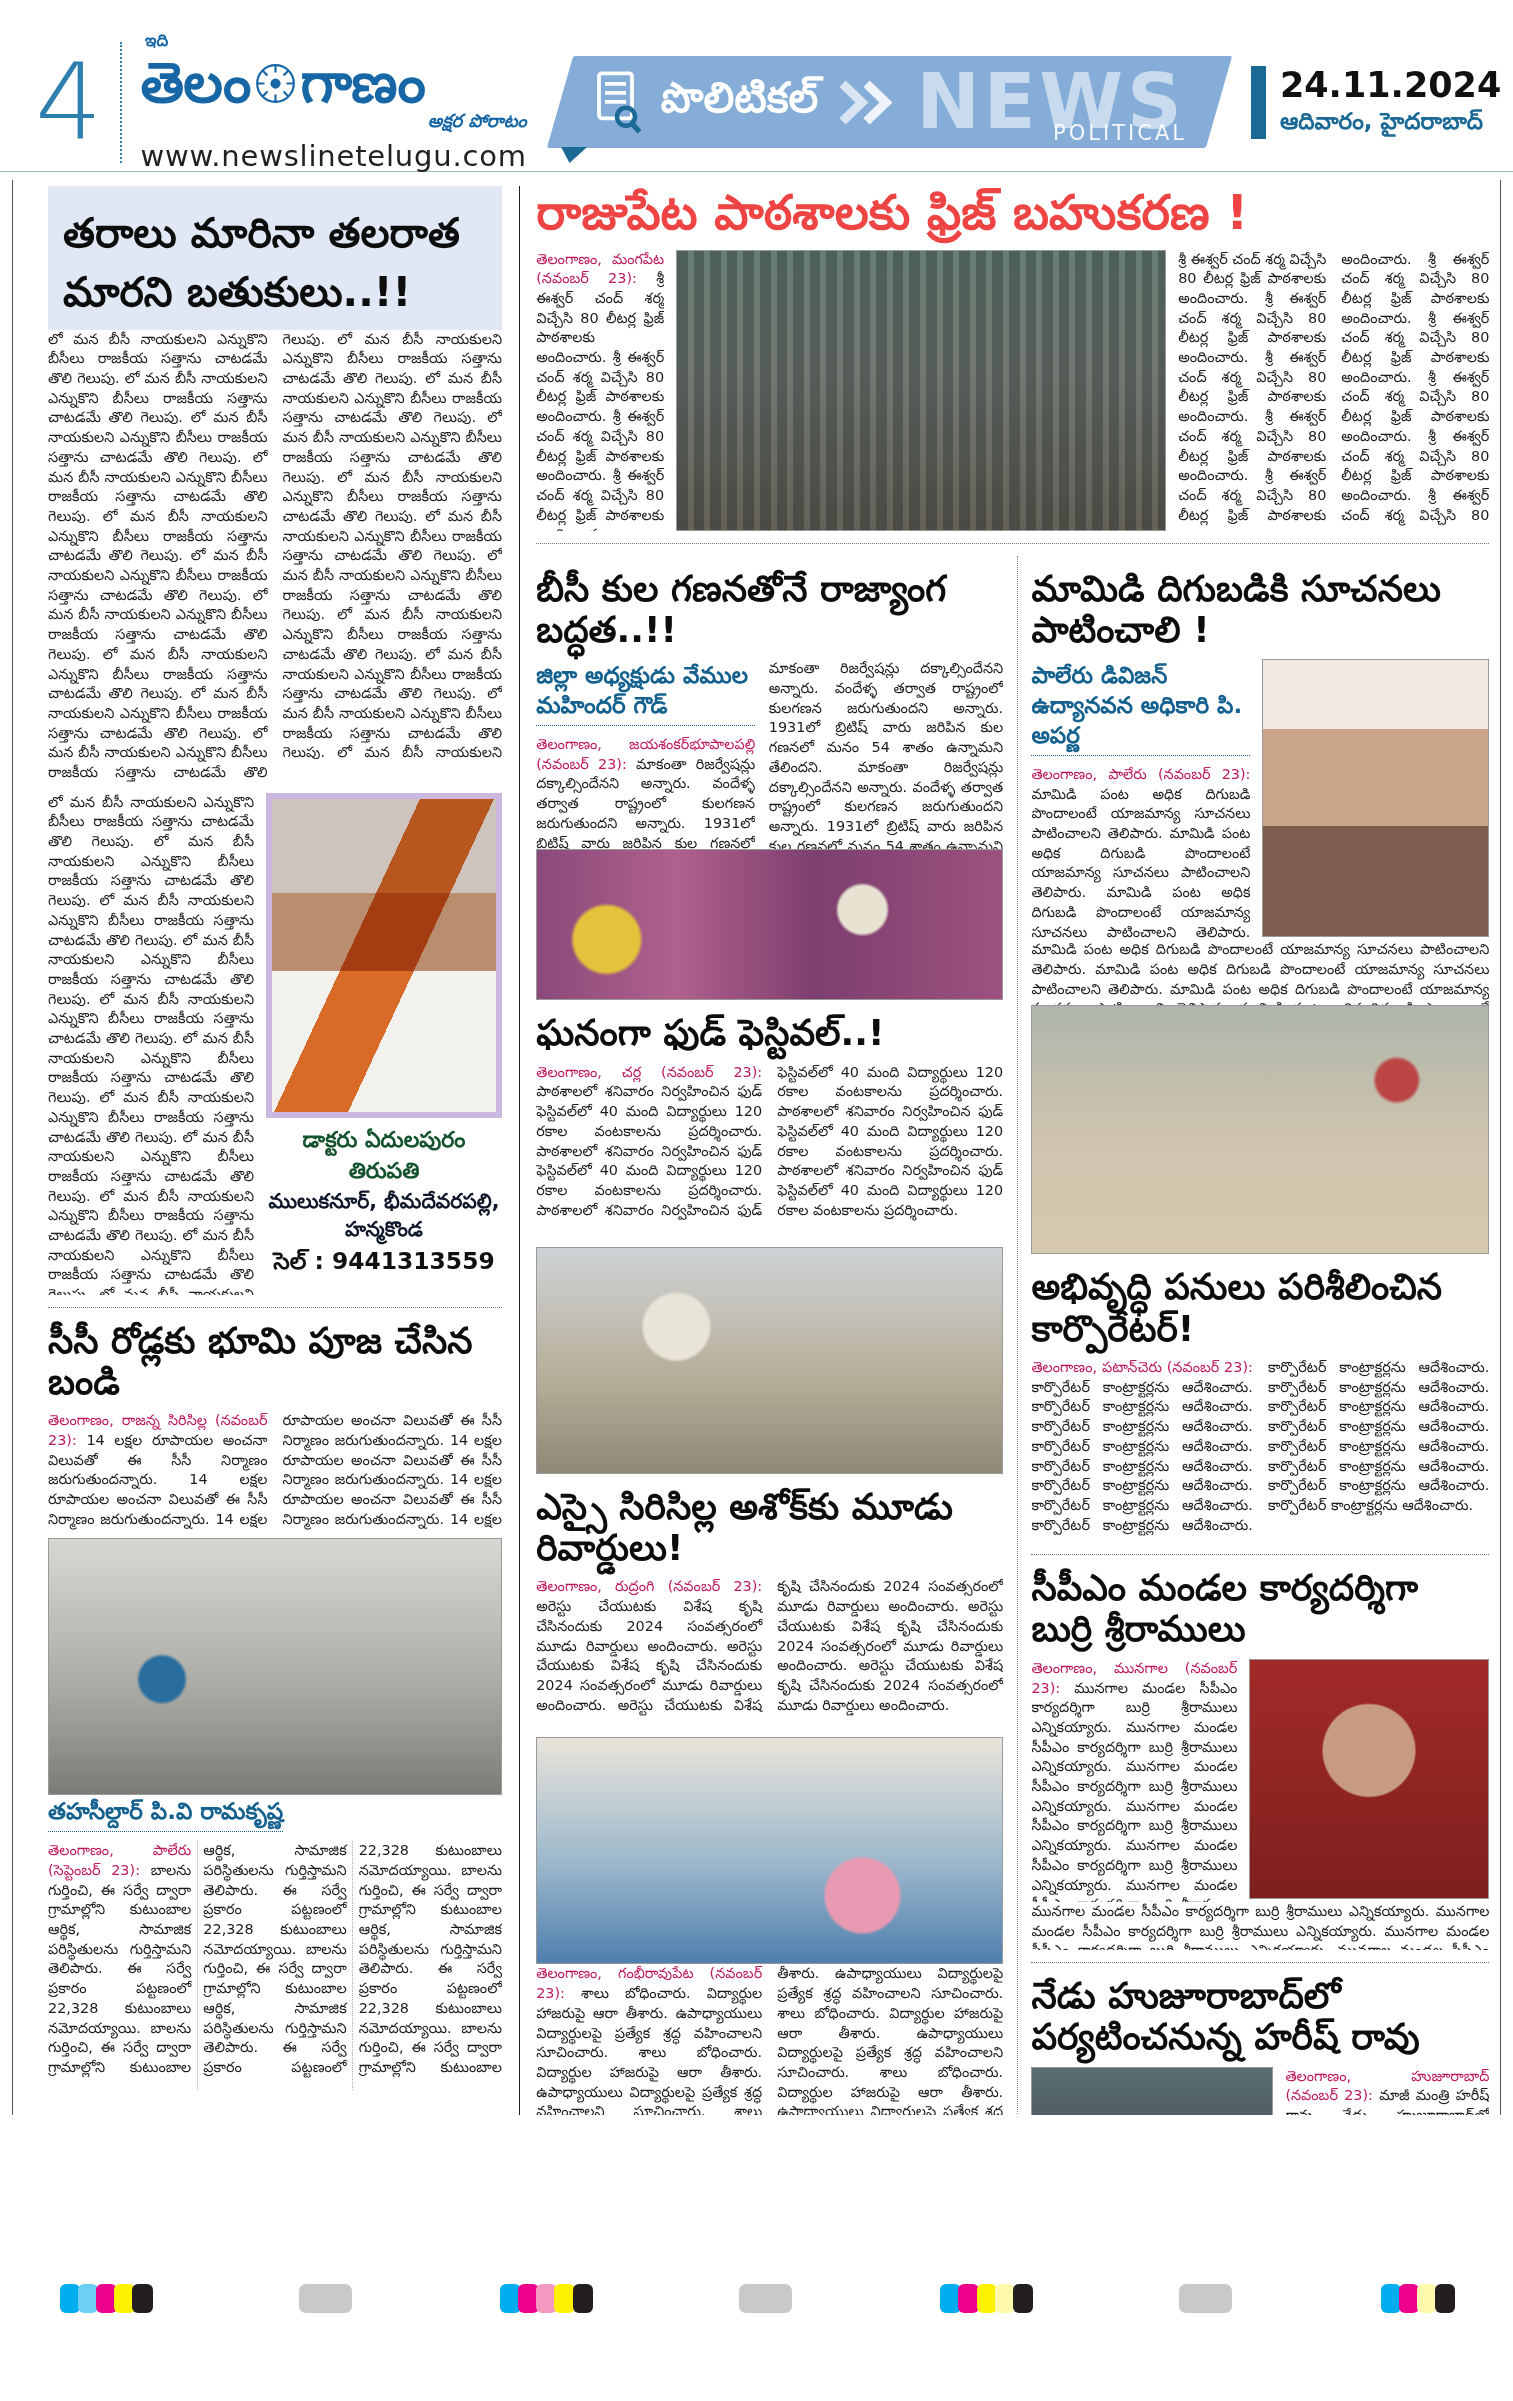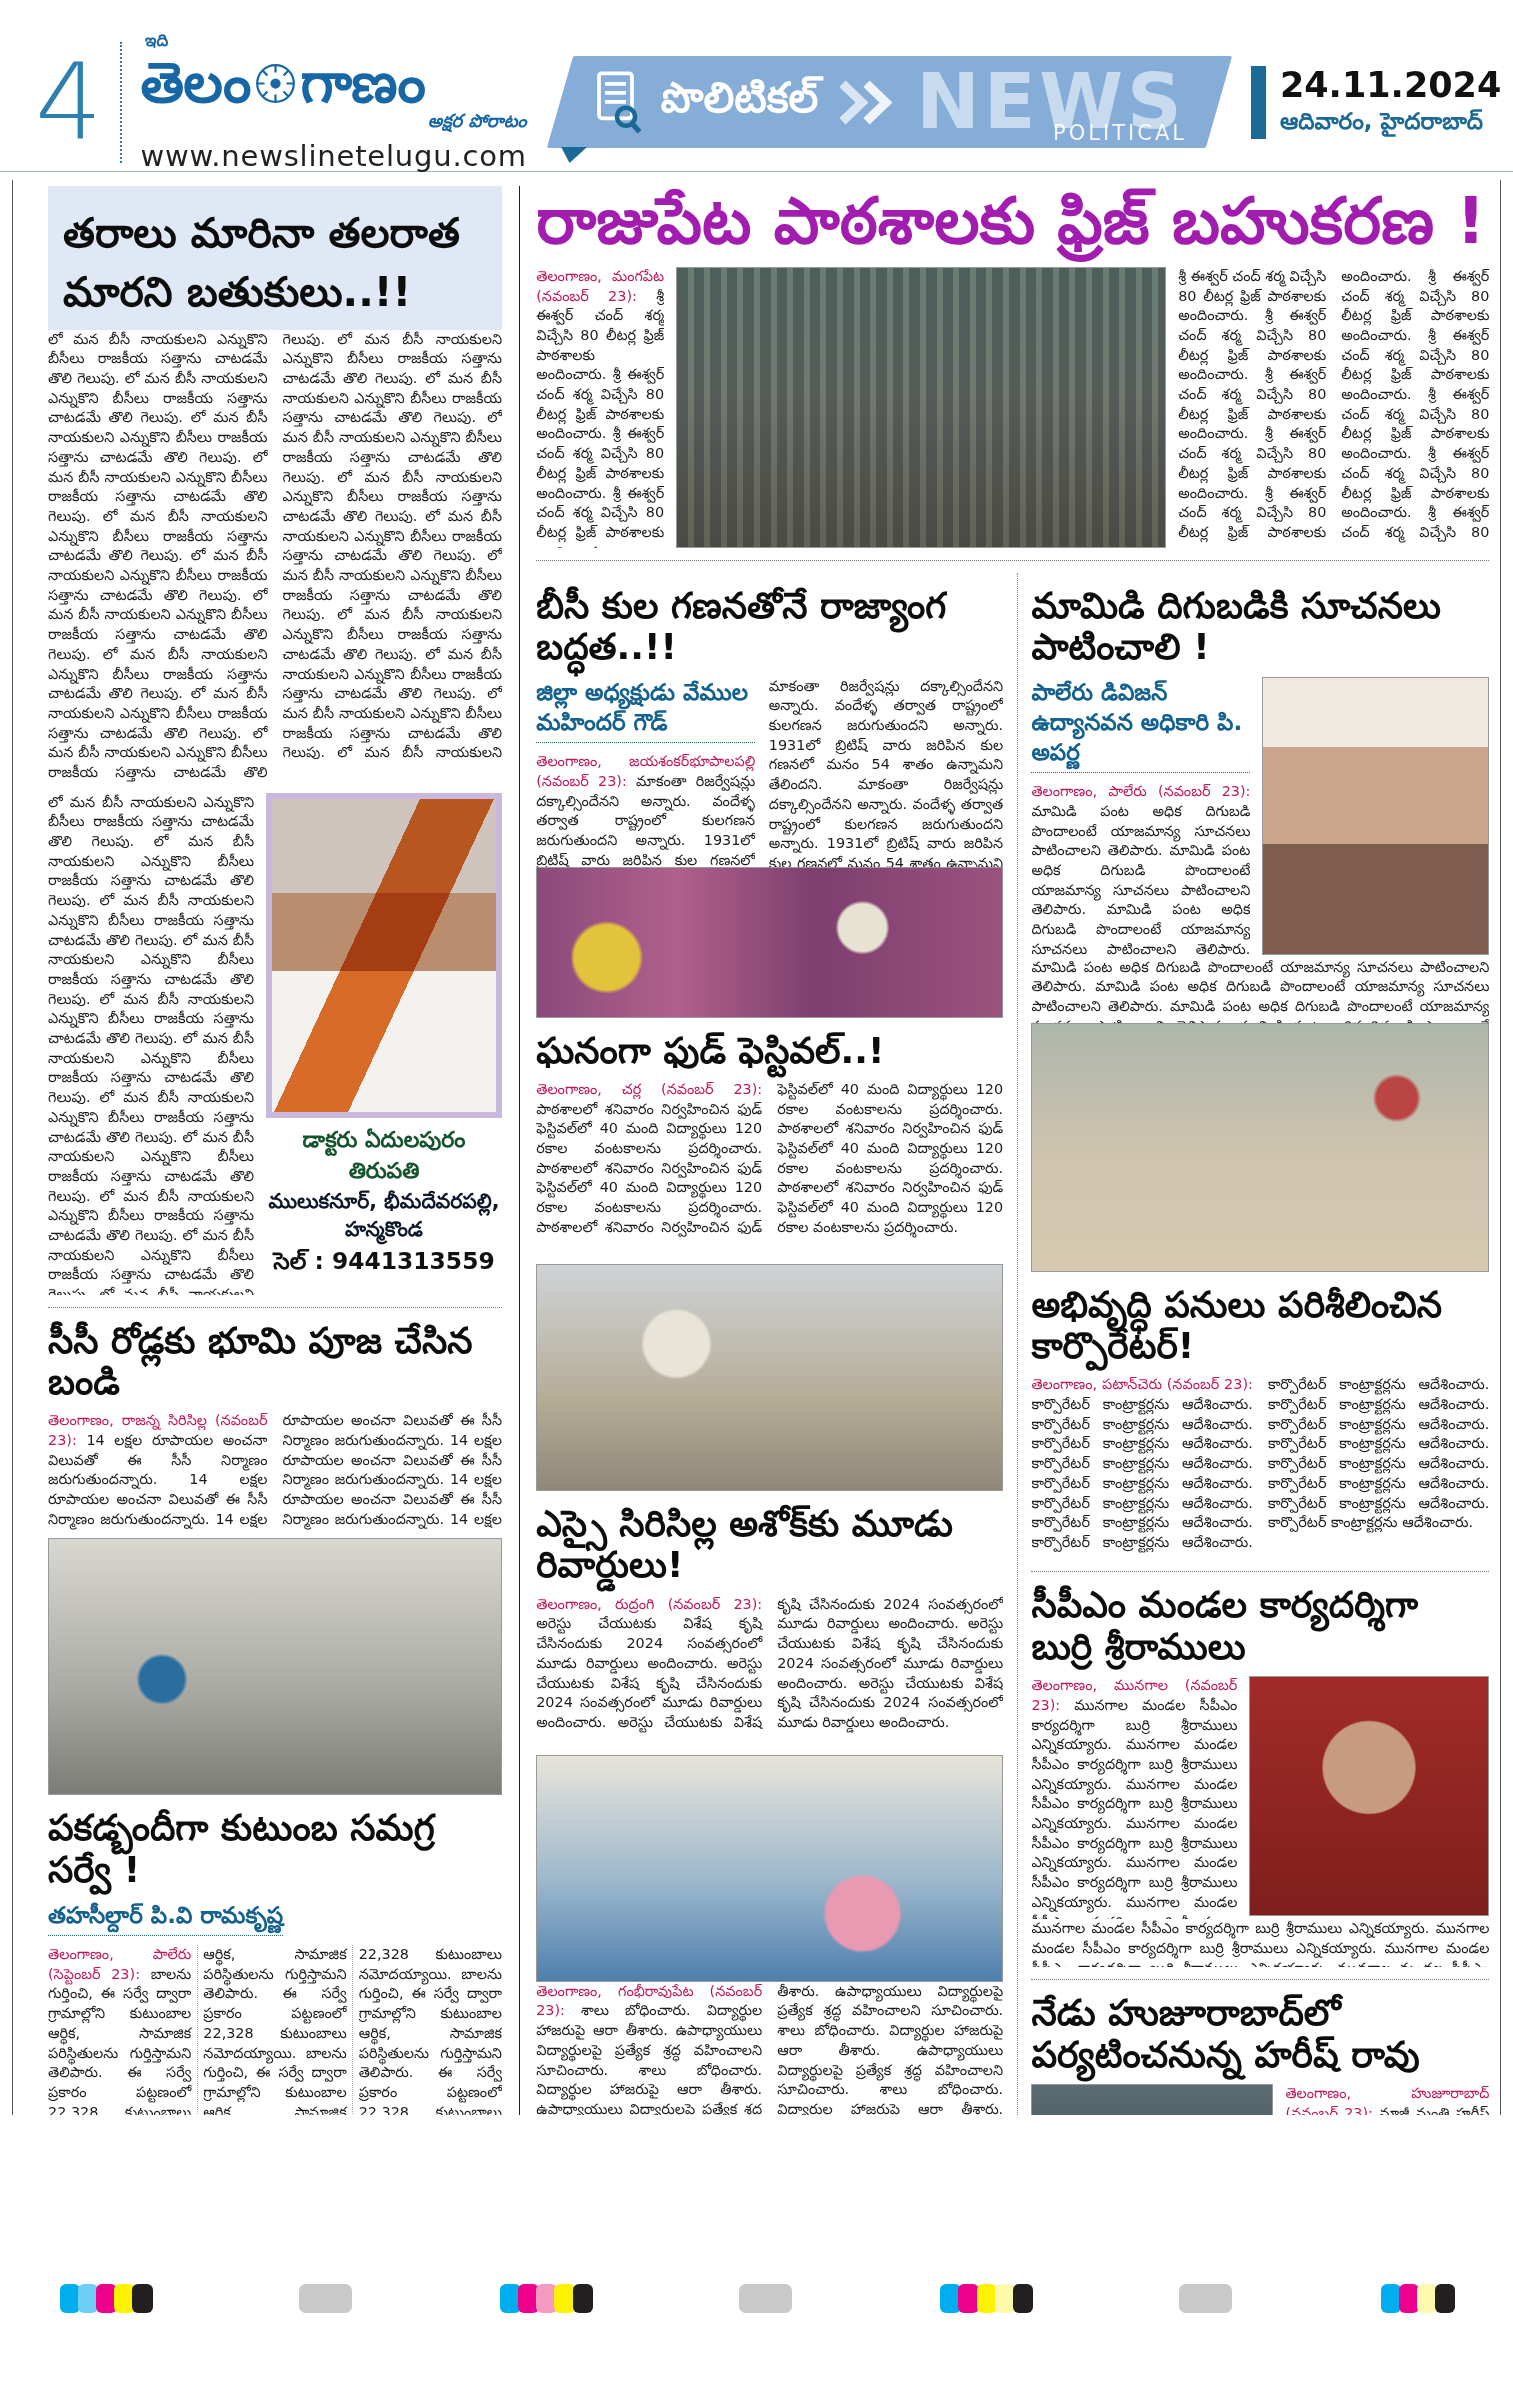--- a/index.html
+++ b/index.html
@@ -27,21 +27,21 @@
   .date{font-size:35px;font-weight:700;color:#111;}
   .daycity{font-size:23px;color:#1b6a96;font-weight:700;margin-top:3px;}
   
   .content{margin:7.6px 12px 0 12px;border-left:0.8px solid #555;border-right:0.8px solid #555;
            padding:6px 10.6px 0 35px;display:flex;height:1935px;overflow:hidden;box-sizing:border-box;}
   .colL{width:454px;min-width:454px;border-right:1.5px solid #222;padding-right:16.6px;overflow:hidden;}
   .super{flex:1;padding-left:16.6px;overflow:hidden;}
   .cols2{display:flex;justify-content:center;}
   .colM{width:467px;min-width:467px;border-right:0.8px dotted #888;padding-right:13.6px;overflow:hidden;}
   .colR{flex:1;padding-left:13.6px;overflow:hidden;}
-  .h-main{font-size:64px;font-weight:800;color:#a21caf;line-height:1.08;margin:1.5px 0 10.6px;}
+  .h-main{font-size:48px;font-weight:800;color:#ef4444;line-height:1.08;margin:1.5px 0 10.6px;}
   .h-sec{font-size:36px;font-weight:800;color:#0d0d0d;line-height:1.15;margin:12px 0 9px;}
   .leadbox{background:#dfe8f4;padding:18px 15px;box-sizing:border-box;height:144px;overflow:hidden;}
   .h-lead{font-size:41px;font-weight:800;color:#0d0d0d;line-height:1.45;}
   .subhead{font-size:23px;color:#15618f;font-weight:700;display:inline-block;border-bottom:0.8px dotted #15618f;padding-bottom:4.5px;margin:1.5px 0 9px;line-height:1.3;}
   .body{font-size:14.4px;line-height:19.7px;text-align:justify;color:#1c1c1c;overflow:hidden;}
   .dl{color:#be185d;font-weight:400;}
   .twocol{column-count:2;column-gap:15px;}
   .threecol{column-count:3;column-gap:12px;column-rule:0.8px dotted #aaa;}
   .hr-dot{border-top:1.5px dotted #777;margin:12px 0;}
   .mainrow{display:flex;gap:12px;height:281px;overflow:hidden;}
@@ -147,21 +147,20 @@
           <div class="capline">ములుకనూర్, భీమదేవరపల్లి,</div>
           <div class="capline">హన్మకొండ</div>
           <div class="capphone">సెల్ : 9441313559</div>
         </div>
       </div>
     </div>
     <div class="hr-dot"></div>
     <div class="h-sec">సీసీ రోడ్లకు భూమి పూజ చేసిన బండి</div>
     <div class="body twocol h165"><span class="dl">తెలంగాణం, రాజన్న సిరిసిల్ల (నవంబర్ 23):</span> <span>14 లక్షల రూపాయల అంచనా విలువతో ఈ సీసీ నిర్మాణం జరుగుతుందన్నారు. 14 లక్షల రూపాయల అంచనా విలువతో ఈ సీసీ నిర్మాణం జరుగుతుందన్నారు. 14 లక్షల రూపాయల అంచనా విలువతో ఈ సీసీ నిర్మాణం జరుగుతుందన్నారు. 14 లక్షల రూపాయల అంచనా విలువతో ఈ సీసీ నిర్మాణం జరుగుతుందన్నారు. 14 లక్షల రూపాయల అంచనా విలువతో ఈ సీసీ నిర్మాణం జరుగుతుందన్నారు. 14 లక్షల రూపాయల అంచనా విలువతో ఈ సీసీ నిర్మాణం జరుగుతుందన్నారు.</span></div>
     <div class="ph ph-computers"></div>
-    <div class="h-sec">పకడ్బందీగా కుటుంబ సమగ్ర సర్వే !</div>
     <div><span class="subhead">తహసీల్దార్ పి.వి రామకృష్ణ</span></div>
     <div class="body threecol h330"><span class="dl">తెలంగాణం, పాలేరు (సెప్టెంబర్ 23):</span> <span>బాలను గుర్తించి, ఈ సర్వే ద్వారా గ్రామాల్లోని కుటుంబాల ఆర్థిక, సామాజిక పరిస్థితులను గుర్తిస్తామని తెలిపారు. ఈ సర్వే ప్రకారం పట్టణంలో 22,328 కుటుంబాలు నమోదయ్యాయి. బాలను గుర్తించి, ఈ సర్వే ద్వారా గ్రామాల్లోని కుటుంబాల ఆర్థిక, సామాజిక పరిస్థితులను గుర్తిస్తామని తెలిపారు. ఈ సర్వే ప్రకారం పట్టణంలో 22,328 కుటుంబాలు నమోదయ్యాయి. బాలను గుర్తించి, ఈ సర్వే ద్వారా గ్రామాల్లోని కుటుంబాల ఆర్థిక, సామాజిక పరిస్థితులను గుర్తిస్తామని తెలిపారు. ఈ సర్వే ప్రకారం పట్టణంలో 22,328 కుటుంబాలు నమోదయ్యాయి. బాలను గుర్తించి, ఈ సర్వే ద్వారా గ్రామాల్లోని కుటుంబాల ఆర్థిక, సామాజిక పరిస్థితులను గుర్తిస్తామని తెలిపారు. ఈ సర్వే ప్రకారం పట్టణంలో 22,328 కుటుంబాలు నమోదయ్యాయి. బాలను గుర్తించి, ఈ సర్వే ద్వారా గ్రామాల్లోని కుటుంబాల ఆర్థిక, సామాజిక పరిస్థితులను గుర్తిస్తామని తెలిపారు. ఈ సర్వే ప్రకారం పట్టణంలో 22,328 కుటుంబాలు నమోదయ్యాయి.</span></div>
   </div>
 
   <div class="super">
     <div class="h-main">రాజుపేట పాఠశాలకు ఫ్రిజ్ బహుకరణ !</div>
     <div class="mainrow">
       <div class="body minicol"><span class="dl">తెలంగాణం, మంగపేట (నవంబర్ 23):</span> <span>శ్రీ ఈశ్వర్ చంద్ శర్మ విచ్చేసి 80 లీటర్ల ఫ్రిజ్ పాఠశాలకు అందించారు. శ్రీ ఈశ్వర్ చంద్ శర్మ విచ్చేసి 80 లీటర్ల ఫ్రిజ్ పాఠశాలకు అందించారు. శ్రీ ఈశ్వర్ చంద్ శర్మ విచ్చేసి 80 లీటర్ల ఫ్రిజ్ పాఠశాలకు అందించారు. శ్రీ ఈశ్వర్ చంద్ శర్మ విచ్చేసి 80 లీటర్ల ఫ్రిజ్ పాఠశాలకు అందించారు.</span></div>
       <div class="ph ph-main"></div>
       <div class="body twocol mainright"><span>శ్రీ ఈశ్వర్ చంద్ శర్మ విచ్చేసి 80 లీటర్ల ఫ్రిజ్ పాఠశాలకు అందించారు. శ్రీ ఈశ్వర్ చంద్ శర్మ విచ్చేసి 80 లీటర్ల ఫ్రిజ్ పాఠశాలకు అందించారు. శ్రీ ఈశ్వర్ చంద్ శర్మ విచ్చేసి 80 లీటర్ల ఫ్రిజ్ పాఠశాలకు అందించారు. శ్రీ ఈశ్వర్ చంద్ శర్మ విచ్చేసి 80 లీటర్ల ఫ్రిజ్ పాఠశాలకు అందించారు. శ్రీ ఈశ్వర్ చంద్ శర్మ విచ్చేసి 80 లీటర్ల ఫ్రిజ్ పాఠశాలకు అందించారు. శ్రీ ఈశ్వర్ చంద్ శర్మ విచ్చేసి 80 లీటర్ల ఫ్రిజ్ పాఠశాలకు అందించారు. శ్రీ ఈశ్వర్ చంద్ శర్మ విచ్చేసి 80 లీటర్ల ఫ్రిజ్ పాఠశాలకు అందించారు. శ్రీ ఈశ్వర్ చంద్ శర్మ విచ్చేసి 80 లీటర్ల ఫ్రిజ్ పాఠశాలకు అందించారు. శ్రీ ఈశ్వర్ చంద్ శర్మ విచ్చేసి 80 లీటర్ల ఫ్రిజ్ పాఠశాలకు అందించారు. శ్రీ ఈశ్వర్ చంద్ శర్మ విచ్చేసి 80 లీటర్ల ఫ్రిజ్ పాఠశాలకు అందించారు.</span></div>

